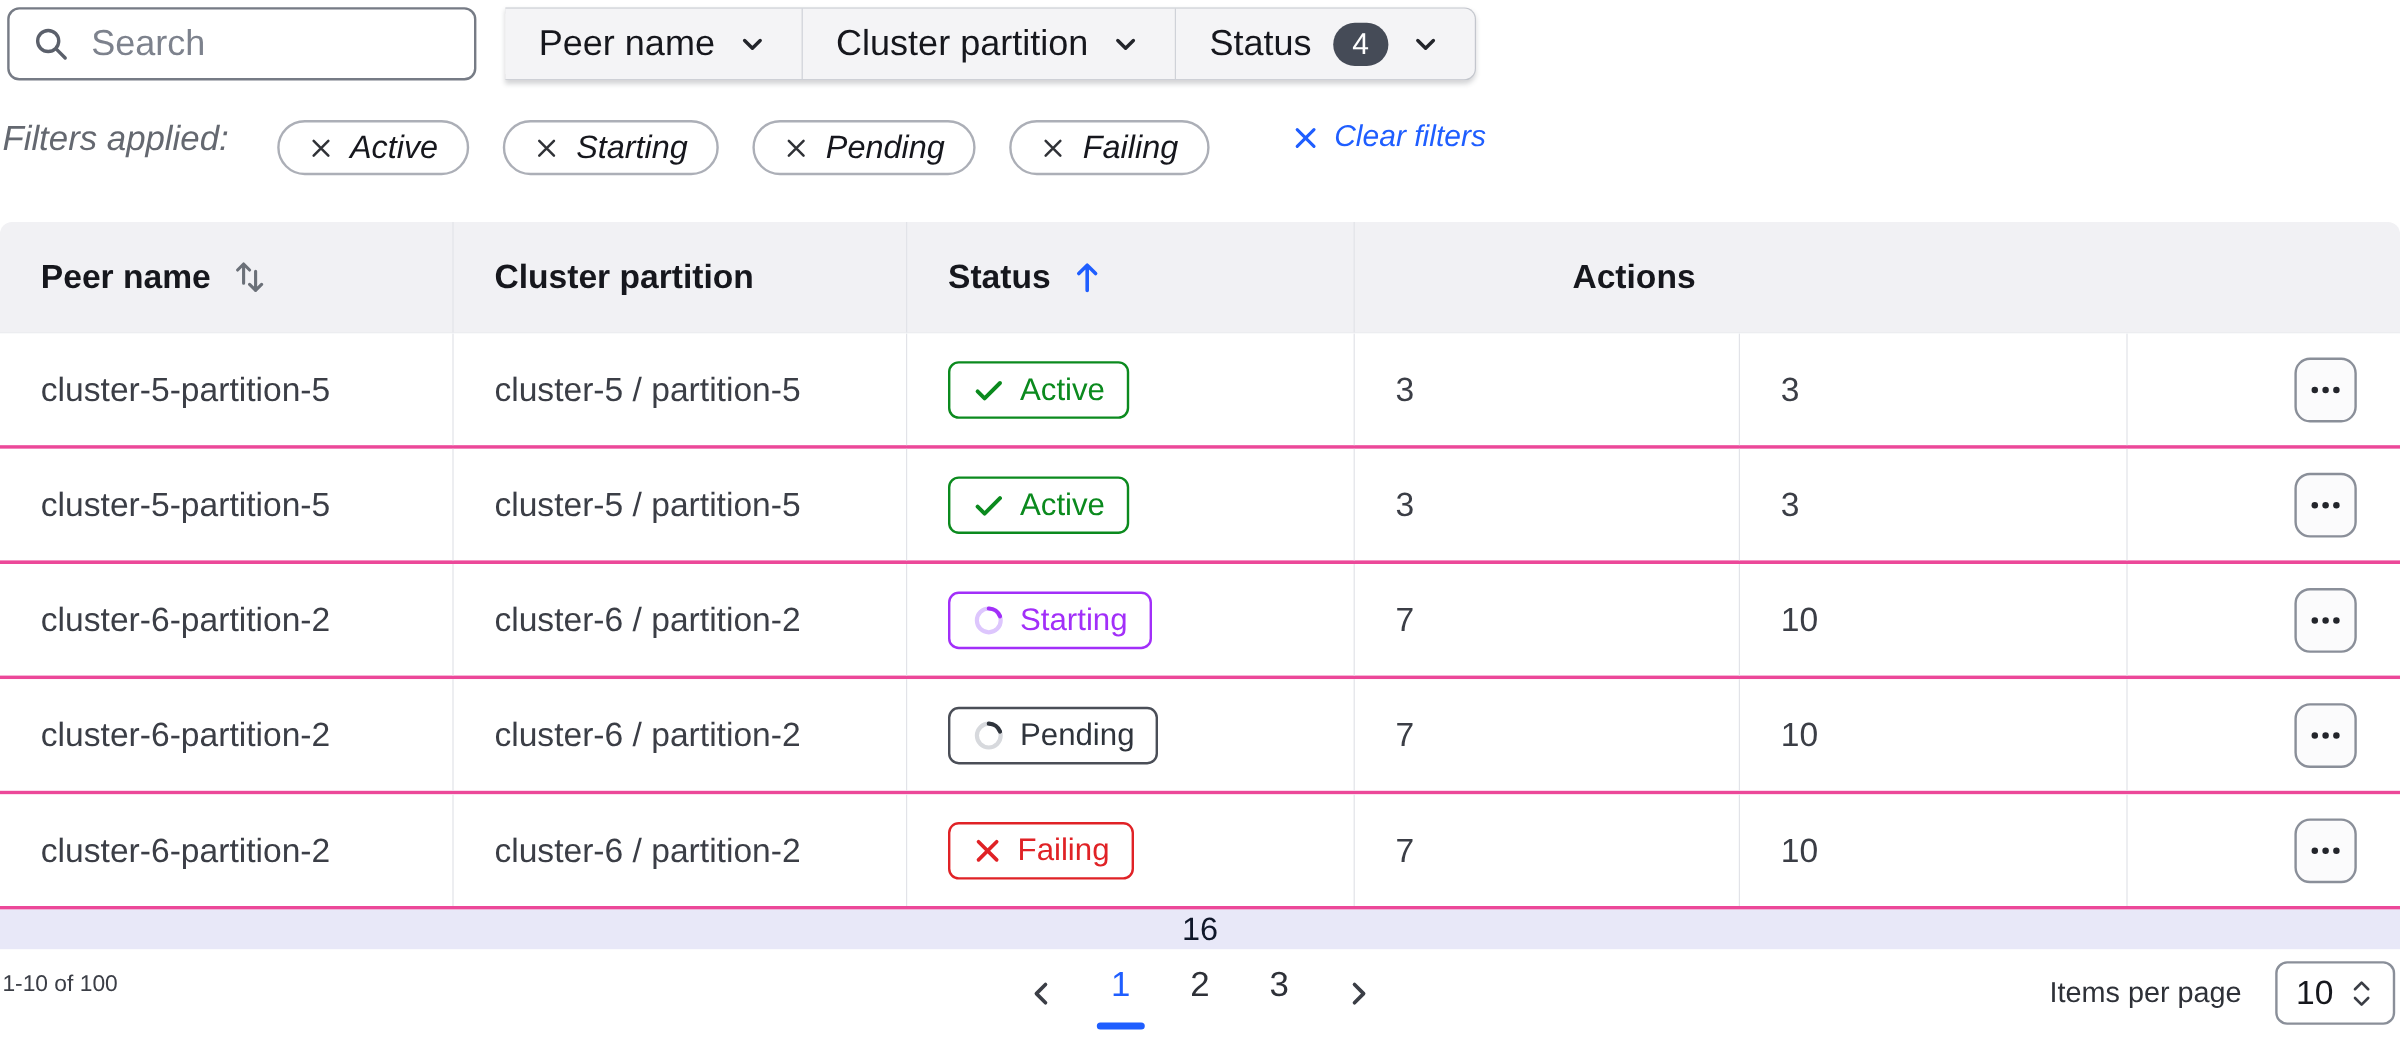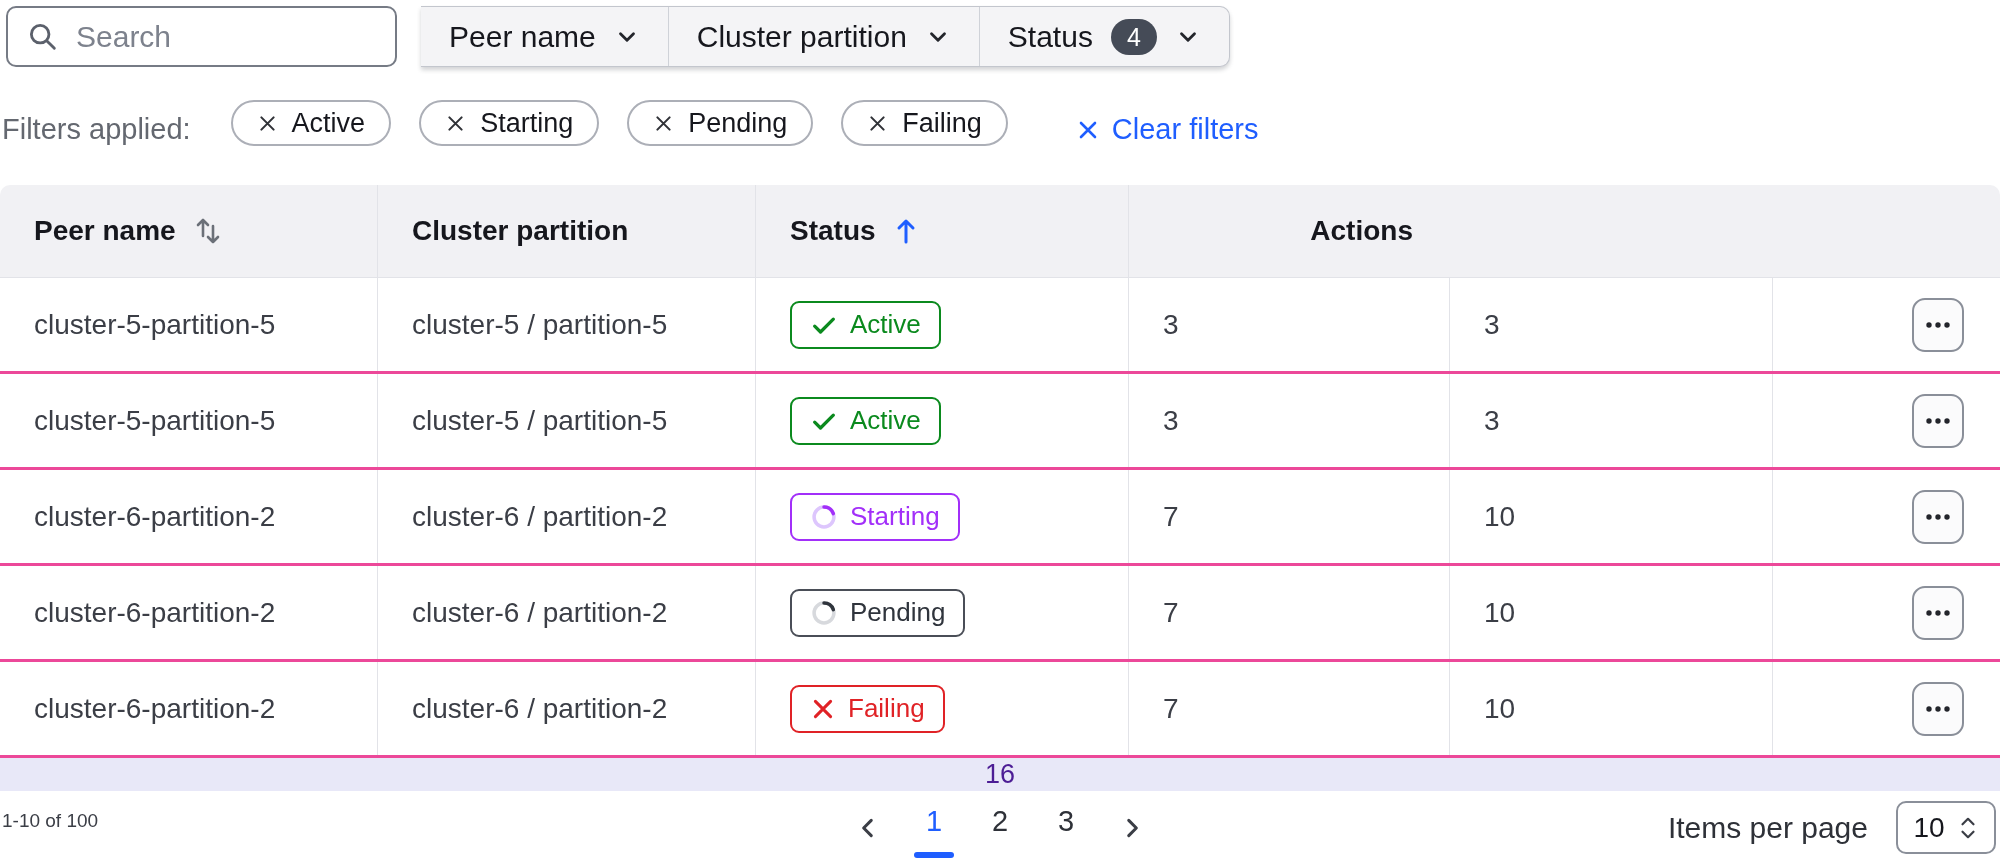--- a/index.html
+++ b/index.html
@@ -33,30 +33,30 @@
     display:flex; align-items:center; gap:18px; padding:0 28px;
     font-size:30px; color:#16171d; border-left:1px solid #cfd2d8; cursor:pointer;
   }
   .filter-btn:first-child { border-left:none; }
   .count-badge {
     background:#454b57; color:#fff; border-radius:999px; min-width:46px; text-align:center;
     padding:3px 14px; font-size:25px; line-height:30px;
   }
 
   
-  .filters-row { position:absolute; left:2px; top:100px; height:46px; display:flex; align-items:flex-end; }
+  .filters-row { position:absolute; left:2px; top:100px; height:46px; display:flex; align-items:flex-start;font-style:italic; }
   .filters-label { font-size:29px; color:#646870; margin-right:40px; }
   .chip {
     display:flex; align-items:center; gap:14px; height:46px; padding:0 24px; margin-right:28px;
     border:2px solid #acafb7; border-radius:999px; background:#fff;
     font-size:27px; color:#16171d; cursor:pointer;
   }
   .clear-filters {
     display:flex; align-items:center; gap:12px; margin-left:40px;
-    font-size:29px; color:#1f5eff; cursor:pointer;margin-top:44px;
+    font-size:25px; color:#1f5eff; cursor:pointer;
   }
 
   
   .data-table { position:absolute; left:0; top:185px; width:2000px; }
   .grid-row { display:grid; grid-template-columns:377px 378px 373px 321px 323px 228px; }
   .thead {
     background:#f1f1f4; height:93px; border-radius:10px 10px 0 0;
     border-bottom:1px solid #e2e3e8;
   }
   .th {
@@ -81,39 +81,39 @@
   .status-badge.pending  { color:#2f343c; border-color:#4a4e57; }
   .status-badge.failing  { color:#e02226; border-color:#e02226; }
 
   .dots-btn {
     width:52px; height:54px; border:2px solid #8a8f99; border-radius:13px; background:#fbfbfc;
     display:flex; align-items:center; justify-content:center; cursor:pointer;
   }
 
   .partial-row {
     height:33px; background:#e8e8f8; display:flex; align-items:center; justify-content:center;
-    font-size:27px; color:#4c1d95;
+    font-size:27px; color:#0f172a;
   }
 
   
   .footer { position:absolute; left:0; top:791px; width:2000px; height:73px; }
   .range-label { position:absolute; left:2px; top:19px; font-size:19px; color:#3b3e46; }
   .pager { position:absolute; left:50%; transform:translateX(-50%); top:6px; display:flex; align-items:center; gap:20px; }
   .page-btn {
     min-width:46px; text-align:center; font-size:29px; color:#2e3138;
     padding:8px 6px 20px; position:relative; cursor:pointer;
   }
   .page-btn.active { color:#1f5eff; }
   .page-btn.active::after {
     content:""; position:absolute; left:50%; transform:translateX(-50%); bottom:0;
     width:40px; height:6px; border-radius:3px; background:#1f5eff;
   }
   .pager-chevron { padding:8px 10px; cursor:pointer; }
   .per-page { position:absolute; right:4px; top:10px; display:flex; align-items:center; gap:28px; }
-  .per-page-label { font-size:30px; color:#2e3138; }
+  .per-page-label { font-size:24px; color:#2e3138; }
   .page-size-select {
     width:100px; height:53px; border:2px solid #8a8f99; border-radius:10px; background:#fff;
     display:flex; align-items:center; justify-content:center; gap:12px;
     font-size:28px; color:#16171d; cursor:pointer;
   }
 </style>
 </head>
 <body>
 
 <div class="topbar">

